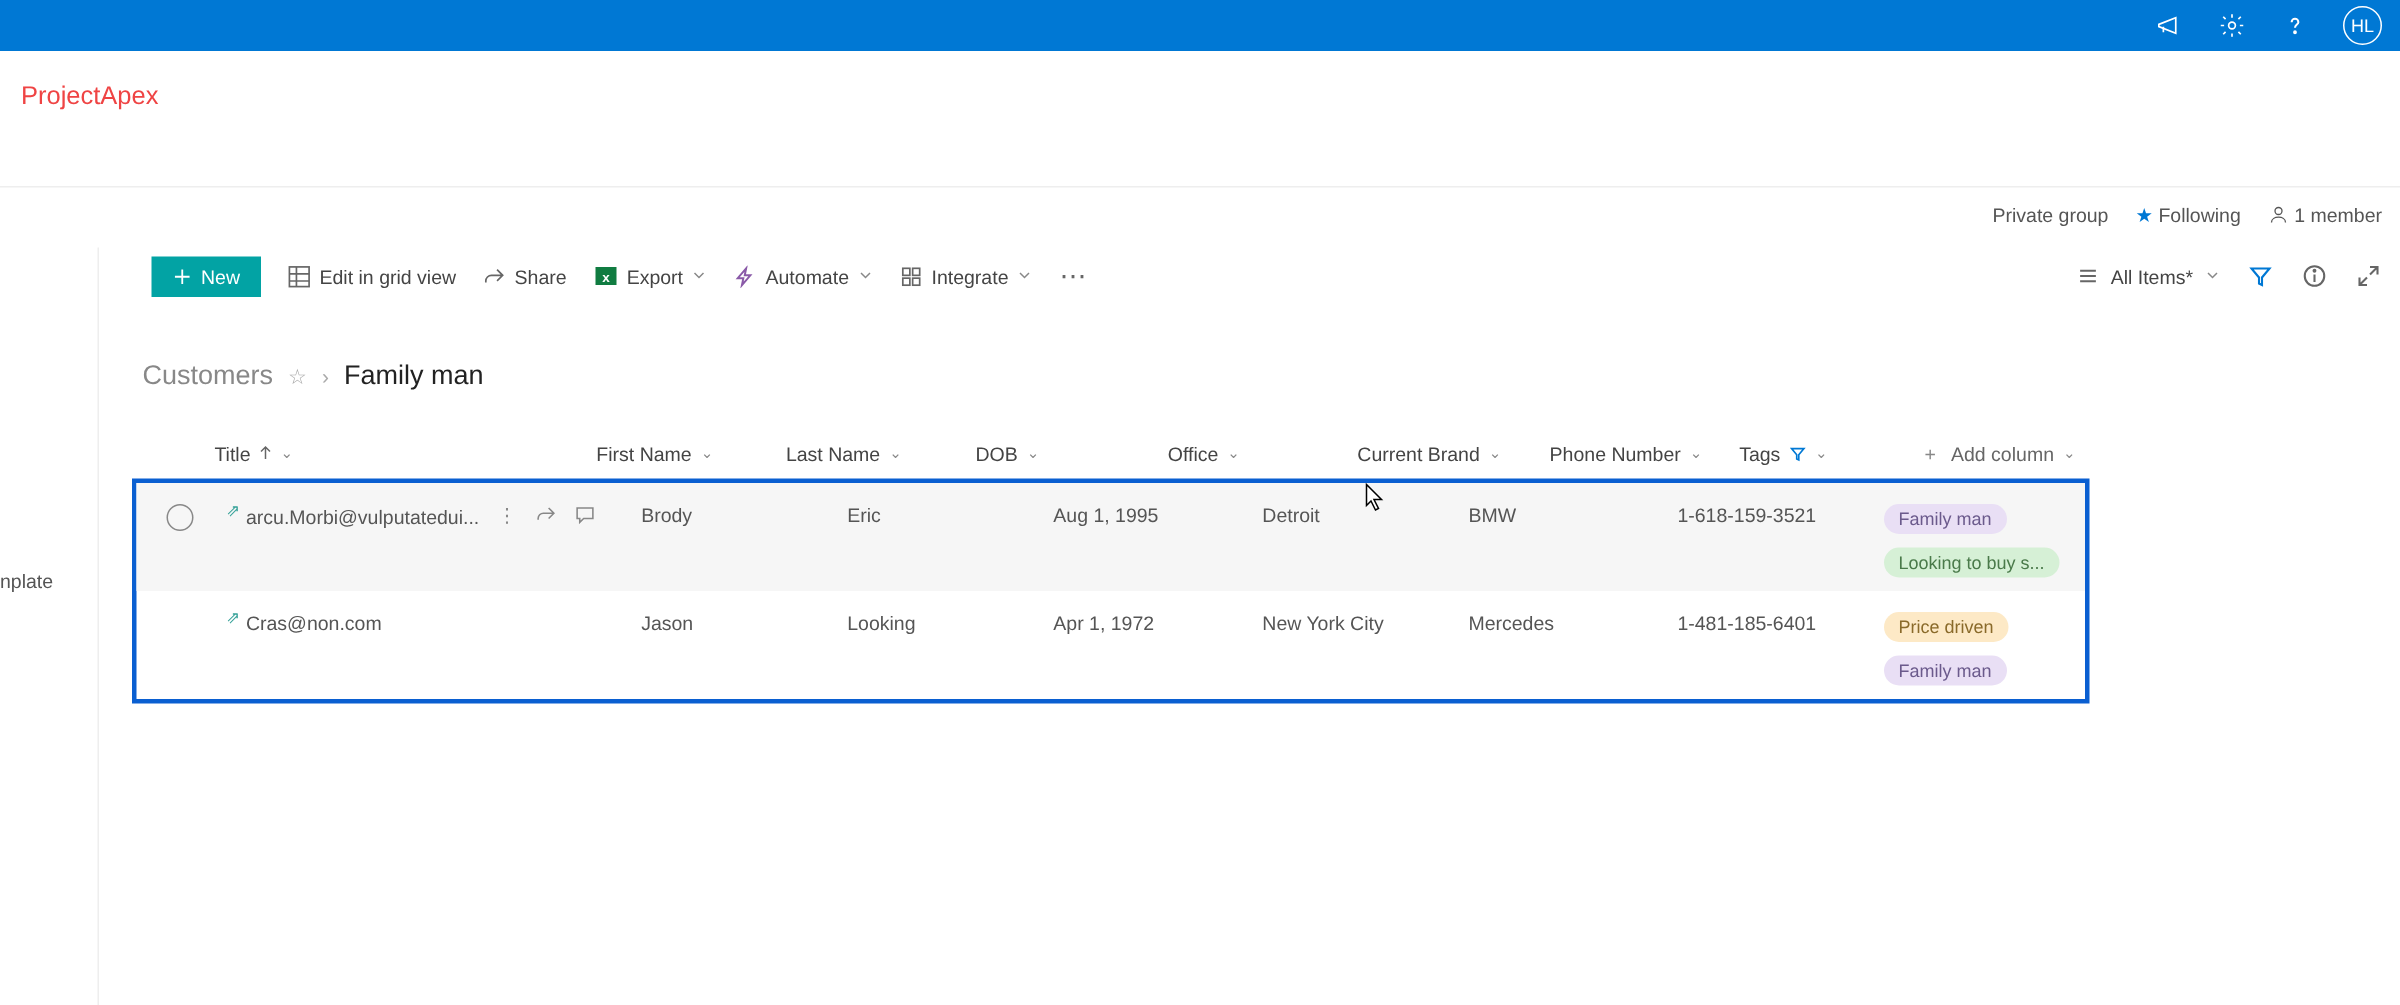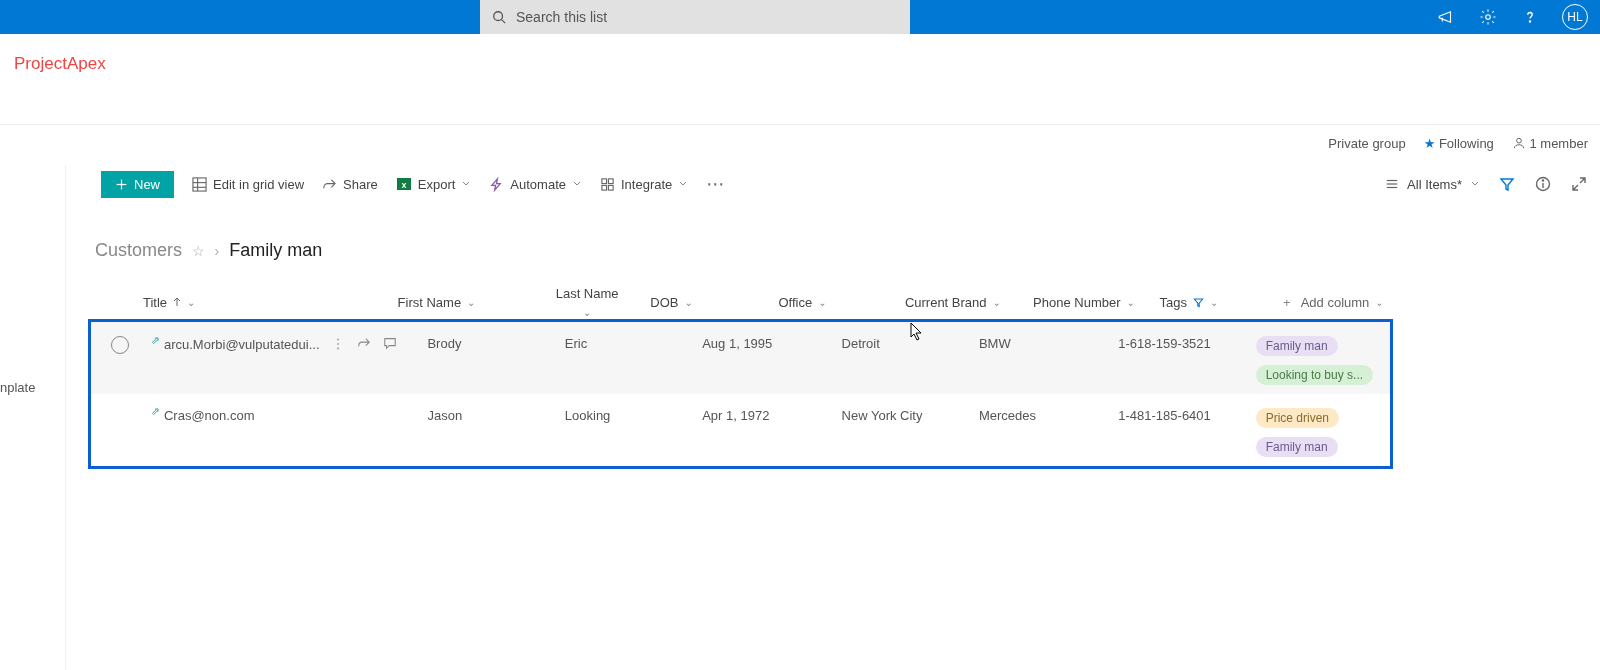--- a/index.html
+++ b/index.html
@@ -41,21 +41,21 @@
 .bcrumb .current { font-size:18px; color:#222; font-weight:500; }
 
 
 .table-wrap { position:absolute; left:88px; top:285px; width:1305px; }
 .thead { display:flex; height:34px; align-items:center; font-size:13px; color:#444; }
 .thead .col { display:flex; align-items:center; gap:6px; cursor:pointer; }
 .thead .chev-d { color:#888; font-size:10px; }
 .col-sel { width:60px; }
 .col-title { width:278px; }
 .col-fn { width:138px; }
-.col-ln { width:138px;flex-direction:column; }
+.col-ln { width:138px; }
 .col-dob { width:140px; }
 .col-office { width:138px; }
 .col-brand { width:140px; }
 .col-phone { width:138px; }
 .col-tags { width:135px; }
 .col-add { width:120px; color:#666; }
 .col-add .plus { color:#888; margin-right:4px; }
 
 .tbody { border:3px solid #0a5fd1; }
 .row { display:flex; min-height:60px; align-items:flex-start; padding-top:14px; font-size:13px; color:#555; position:relative; }
@@ -77,27 +77,20 @@
 
 .hdr-divider { position:absolute; left:0; right:0; top:124px; height:1px; background:#eee; }
 
 
 .v-divider { position:absolute; left:65px; top:165px; bottom:0; width:1px; background:#eee; }
 </style>
 </head>
 <body>
 
 <div class="topbar">
-  <div class="searchbox">
-    <svg width="14" height="14" viewBox="0 0 16 16" fill="none" stroke="#555" stroke-width="1.5">
-        <circle cx="7" cy="7" r="5"></circle>
-        <line x1="11" y1="11" x2="15" y2="15"></line>
-      </svg>
-    <span>Search this list</span>
-  </div>
   <div class="top-icons">
     <span class="icon">
       <svg width="18" height="18" viewBox="0 0 24 24" fill="none" stroke="#fff" stroke-width="1.5">
           <path d="M3 11l15-6v14L3 13z"></path>
           <path d="M7 13v5"></path>
         </svg>
     </span>
     <span class="icon">
       <svg width="18" height="18" viewBox="0 0 24 24" fill="none" stroke="#fff" stroke-width="1.5">
           <circle cx="12" cy="12" r="3"></circle>

